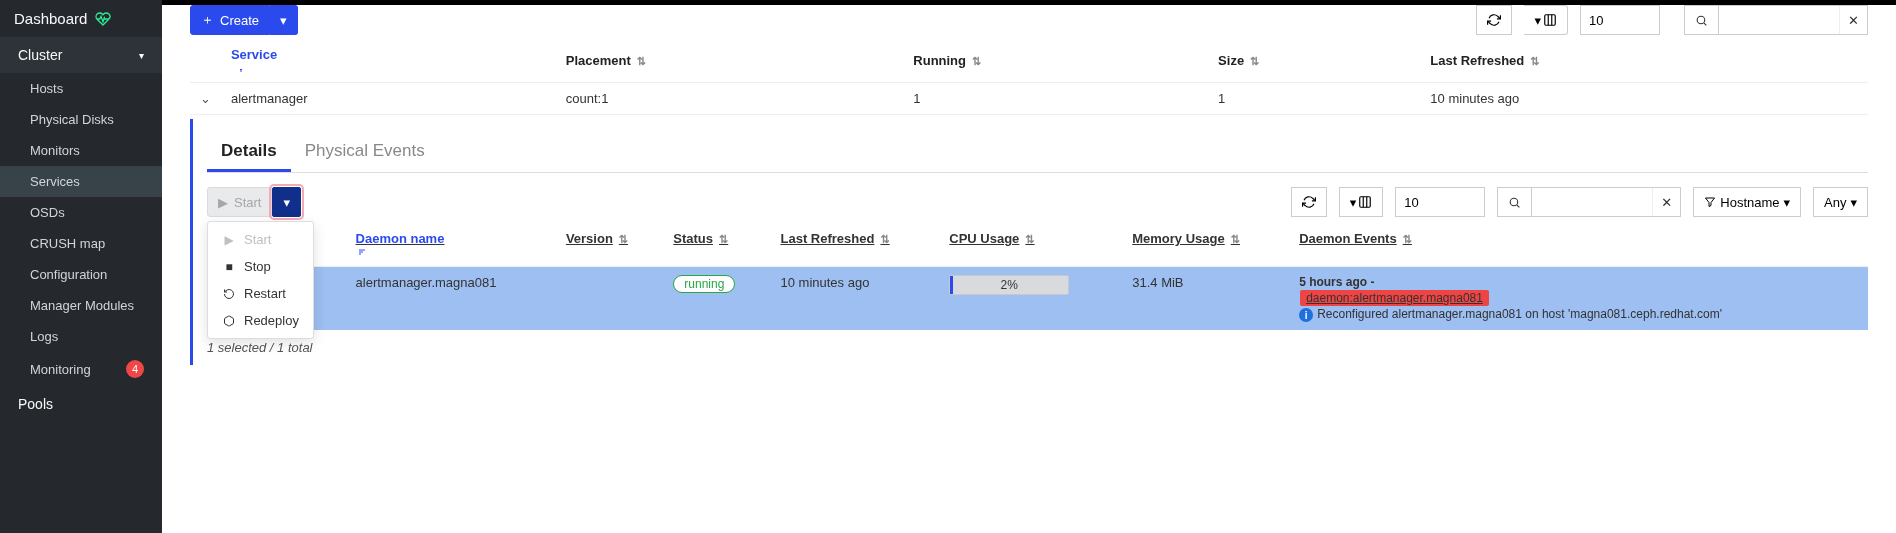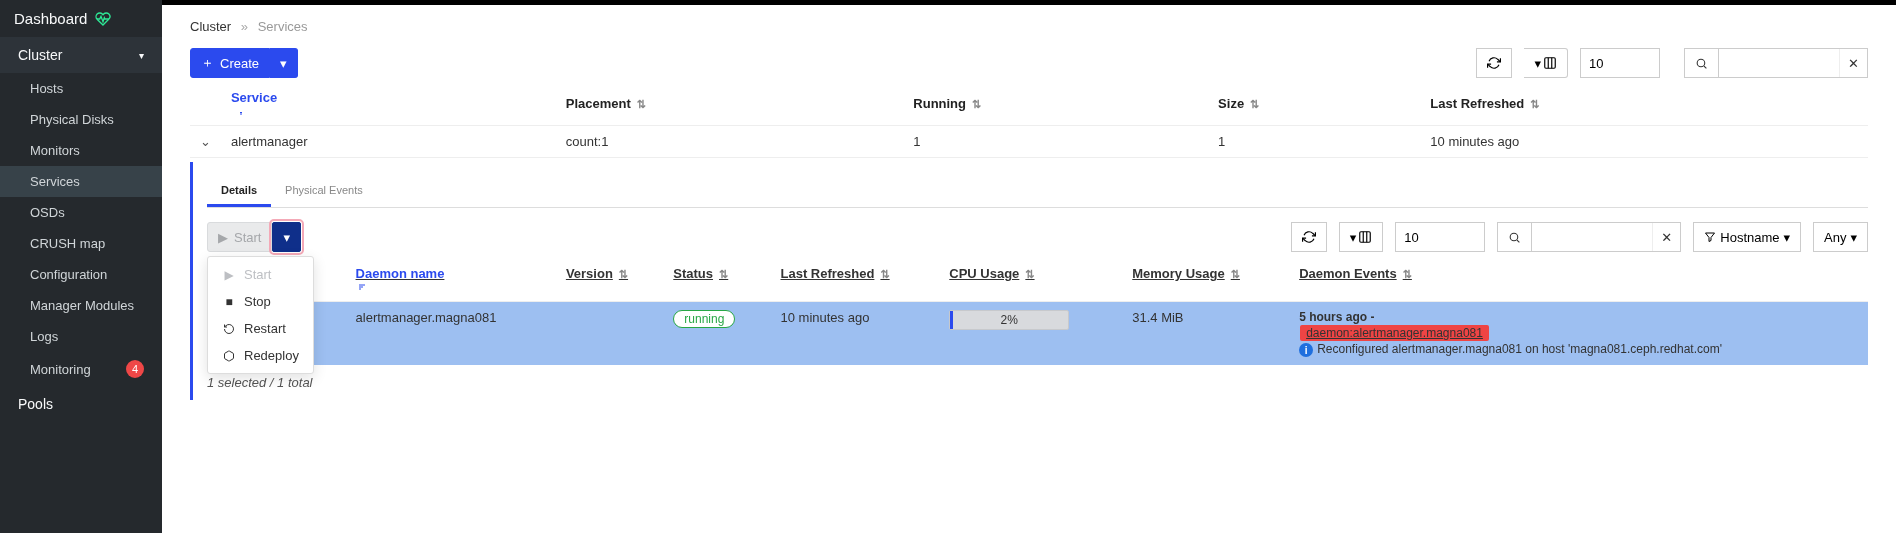--- a/index.html
+++ b/index.html
@@ -42,21 +42,21 @@
   table.outer th, table.outer td { text-align: left; padding: 8px 10px; font-size: 13px; border-bottom: 1px solid #eee; }
   table.outer th { font-weight: 600; color: #222; }
   .link { color: #2b4aee; }
   .sort-ic { color: #888; margin-left: 6px; font-size: 11px; }
   .sort-active { color: #2b4aee; }
   .expander { cursor: pointer; color: #555; }
 
   
   .detail-panel { border-left: 3px solid #2b4aee; margin-top: 4px; padding: 14px 0 10px 14px; }
   .tabs { display: flex; border-bottom: 1px solid #ddd; margin-bottom: 14px; }
-  .tab { padding: 8px 14px; font-size: 11px; color: #888; cursor: pointer; }
+  .tab { padding: 8px 14px; font-size: 17px; color: #888; cursor: pointer; }
   .tab.active { color: #222; border-bottom: 3px solid #2b4aee; font-weight: 600; }
 
   .inner-toolbar { display: flex; align-items: center; margin-bottom: 6px; }
   .btn-disabled { background: #e9eaeb; color: #a5a7aa; border-color: #d9dbdd; cursor: default; }
   .btn-caret-focus { background: #0f2f8a; color: #fff; border-color: #0f2f8a; outline: 2px solid #f4a9b7; outline-offset: 1px; border-radius: 2px; }
   .btn-filter { display: inline-flex; align-items: center; gap: 4px; }
   .search-wrap { display: inline-flex; height: 30px; border: 1px solid #ccc; }
   .search-icon-box { width: 34px; display: inline-flex; align-items: center; justify-content: center; border-right: 1px solid #ccc; }
   .search-input { border: 0; padding: 0 8px; width: 120px; font-size: 13px; }
   .search-clear { width: 28px; display: inline-flex; align-items: center; justify-content: center; cursor: pointer; border-left: 1px solid #eee; }
@@ -137,25 +137,20 @@
       <span class="badge-circle">4</span>
     </div>
     <div class="nav-item">
       <span>Pools</span>
     </div>
   </div>
 
   <div class="main">
     <div class="topbar"></div>
 
-    <div class="breadcrumb">
-      <a>Cluster</a>
-      <span class="sep">»</span>
-      <span style="color:#999;">Services</span>
-    </div>
 
     <div class="content">
 
       <div class="toolbar">
         <div class="btn-group">
           <button class="btn btn-primary">
             <span style="margin-right:6px;">＋</span>
             <span>Create</span>
           </button>
           <button class="btn btn-primary">

